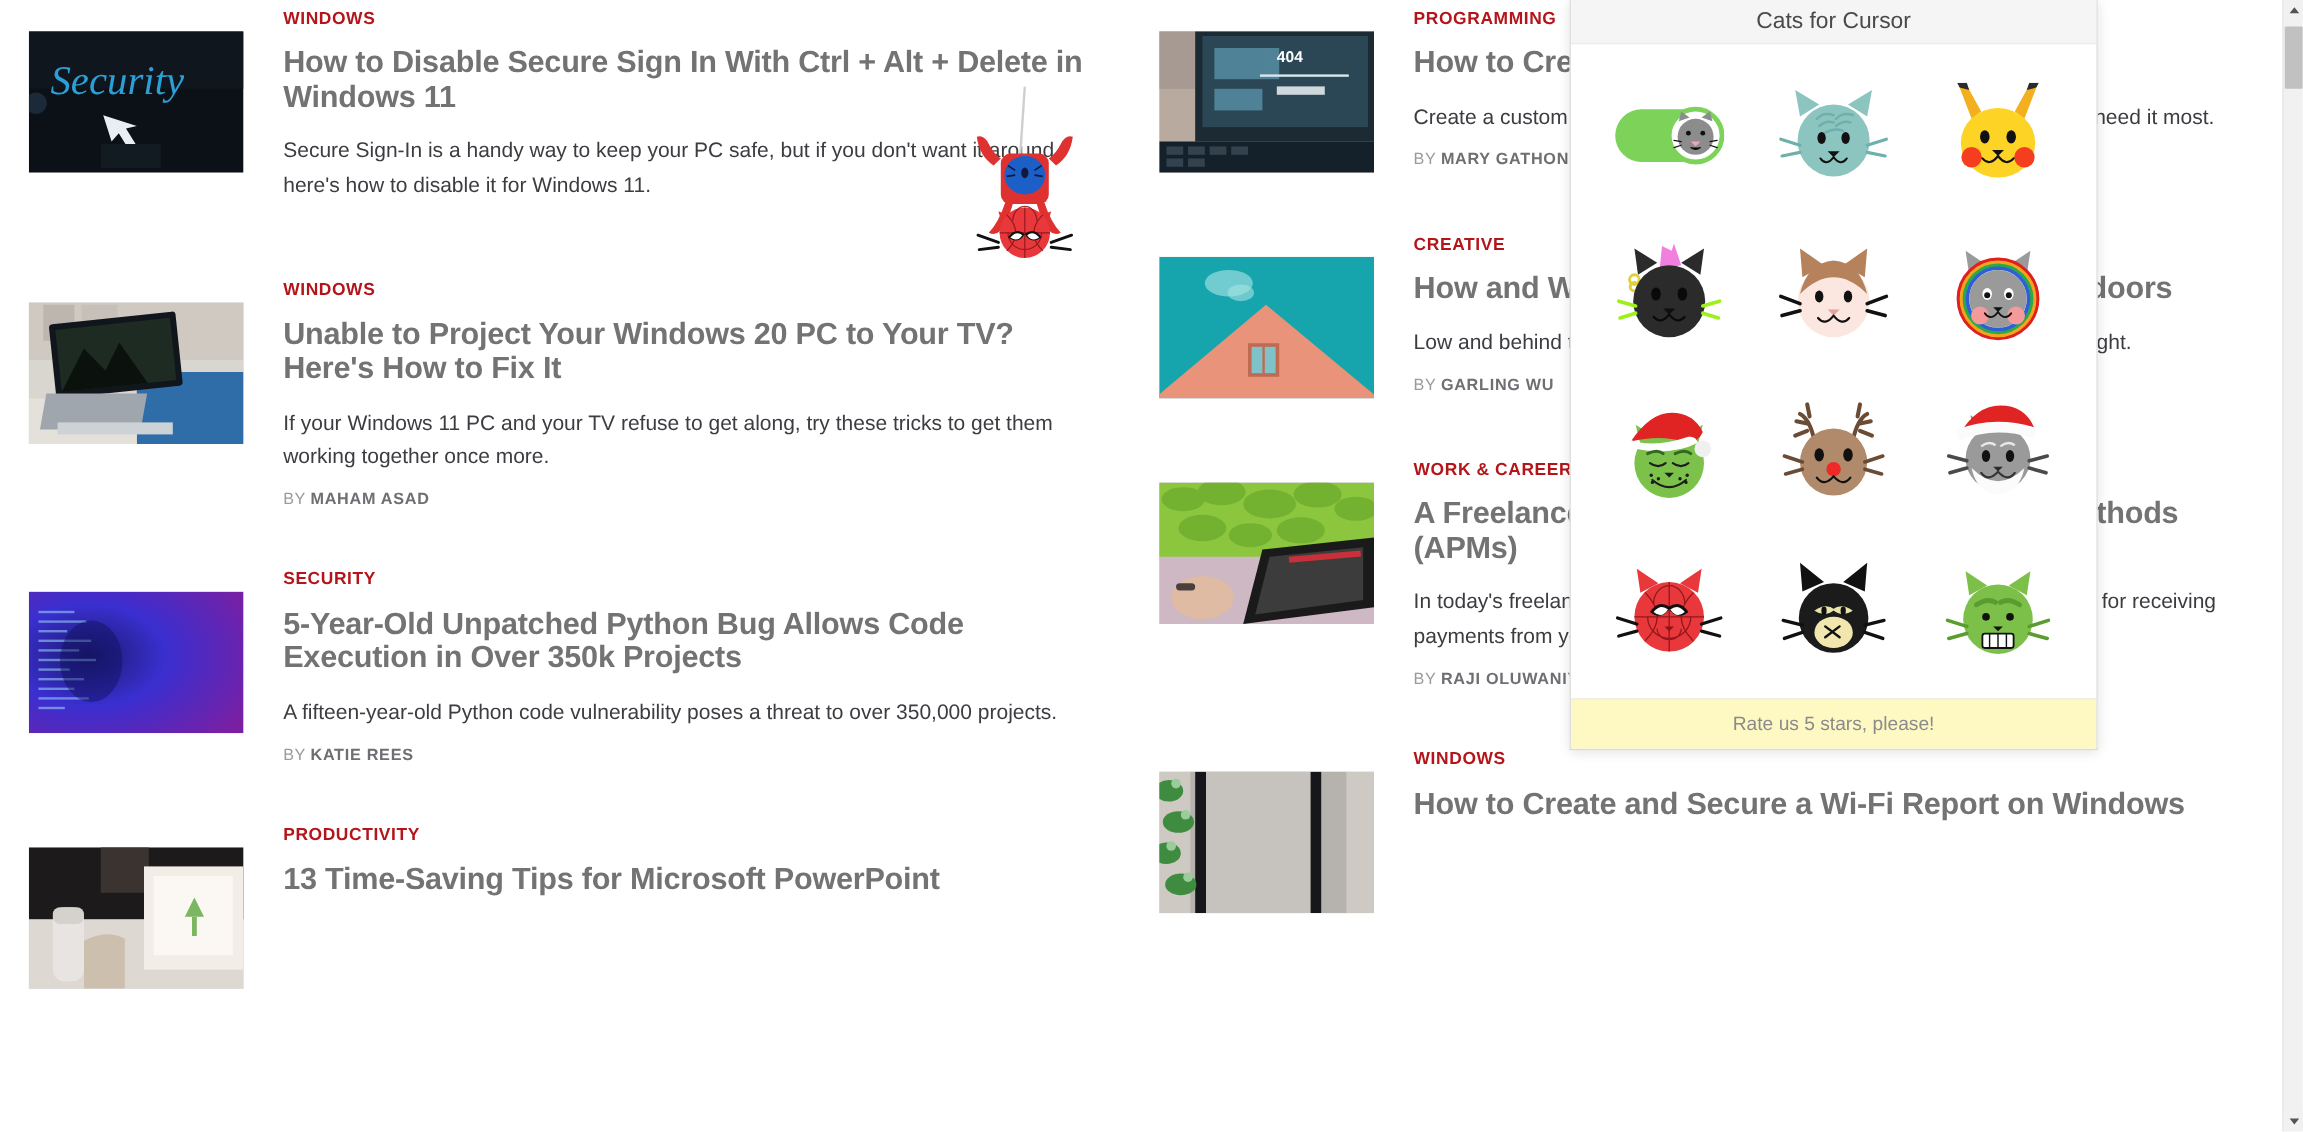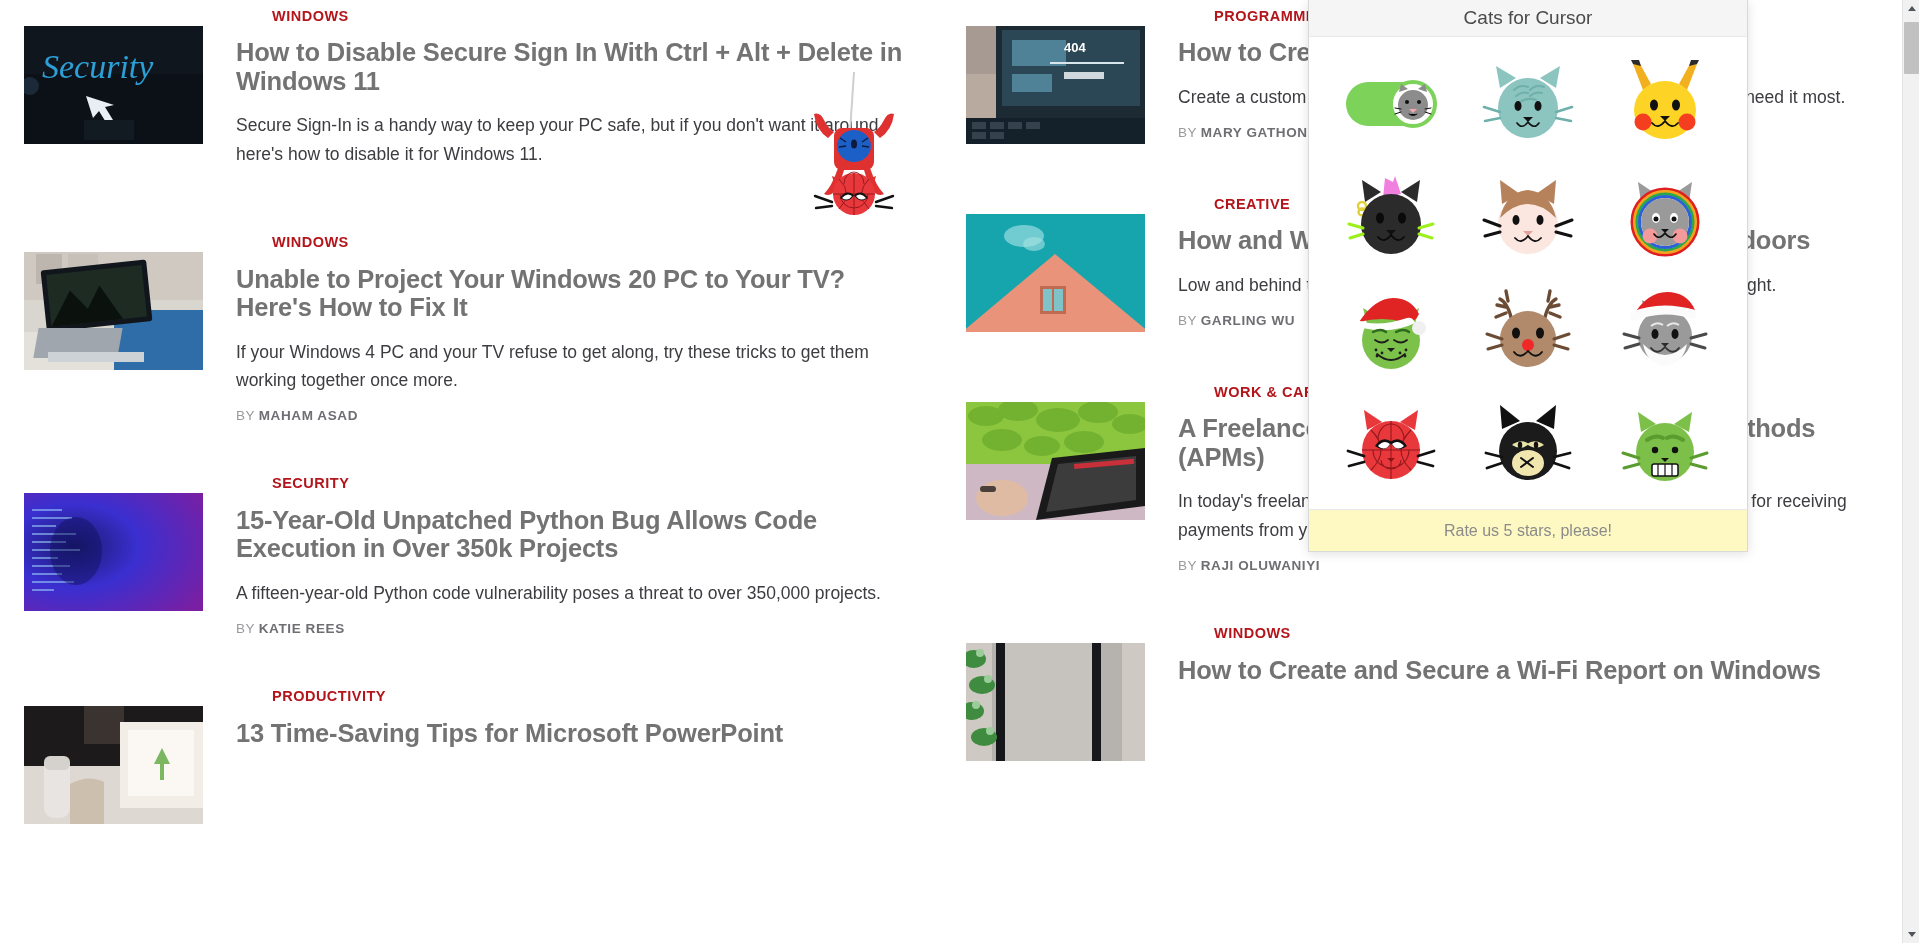--- a/index.html
+++ b/index.html
@@ -57,21 +57,20 @@
   }
   .cat {
     font-size: 14.5px;
     font-weight: bold;
     letter-spacing: 0.5px;
     color: #b3151b;
     text-transform: uppercase;
     line-height: 1.2;
     margin-bottom: 13px;
     display: block;
-    margin-left: 36px;
   }
   .headline {
     font-size: 25.5px;
     font-weight: bold;
     color: #737373;
     line-height: 1.12;
     letter-spacing: -0.2px;
     margin-bottom: 16px;
   }
   .excerpt {
@@ -121,21 +120,21 @@
     background: #c1c1c1;
     border-radius: 1px;
   }
 
   
   .popup {
     position: absolute;
     top: 0;
     left: 1308px;
     width: 440px;
-    height: 552px;
+    height: 625px;
     background: #ffffff;
     border: 1px solid #d9d9d9;
     border-top: none;
     box-shadow: 0 2px 10px rgba(0,0,0,0.12);
     display: flex;
     flex-direction: column;
     overflow: hidden;
   }
   .popup-header {
     height: 37px;
@@ -235,21 +234,21 @@
               <rect x="25" y="17" width="96" height="52" fill="#1d2b23"></rect>
               <path d="M25 69 l22 -34 l16 20 l14 -22 l20 36 z" fill="#0b120d"></path>
             </g>
             <rect x="28" y="76" width="84" height="30" fill="#9fa6ad" transform="skewX(-10)"></rect>
             <rect x="24" y="100" width="96" height="10" fill="#cdd2d6"></rect>
           </svg>
         </div>
         <div class="art-body">
           <span class="cat">WINDOWS</span>
           <div class="headline">Unable to Project Your Windows 20 PC to Your TV? Here's How to Fix It</div>
-          <div class="excerpt">If your Windows 4 PC and your TV refuse to get along, try these tricks to get them working together once more.</div>
+          <div class="excerpt">If your Windows 11 PC and your TV refuse to get along, try these tricks to get them working together once more.</div>
           <div class="byline">
             <span>BY</span>
             <span class="author">MAHAM ASAD</span>
           </div>
         </div>
       </div>
 
       <div class="article">
         <div class="thumb">
           <svg viewBox="0 0 179 118" preserveAspectRatio="none" aria-hidden="true">
@@ -272,21 +271,21 @@
                 <rect x="8" y="72" width="38" height="2"></rect>
               <rect x="8" y="80" width="30" height="2"></rect>
                 <rect x="8" y="88" width="42" height="2"></rect>
               <rect x="8" y="96" width="22" height="2"></rect>
             </g>
             <ellipse cx="52" cy="58" rx="26" ry="34" fill="#10105a" opacity="0.45"></ellipse>
           </svg>
         </div>
         <div class="art-body">
           <span class="cat">SECURITY</span>
-          <div class="headline">15-Year-Old Unpatched Python Bug Allows Code Execution in Over 350k Projects</div>
+          <div class="headline">5-Year-Old Unpatched Python Bug Allows Code Execution in Over 350k Projects</div>
           <div class="excerpt">A fifteen-year-old Python code vulnerability poses a threat to over 350,000 projects.</div>
           <div class="byline">
             <span>BY</span>
             <span class="author">KATIE REES</span>
           </div>
         </div>
       </div>
 
       <div class="article">
         <div class="thumb">

